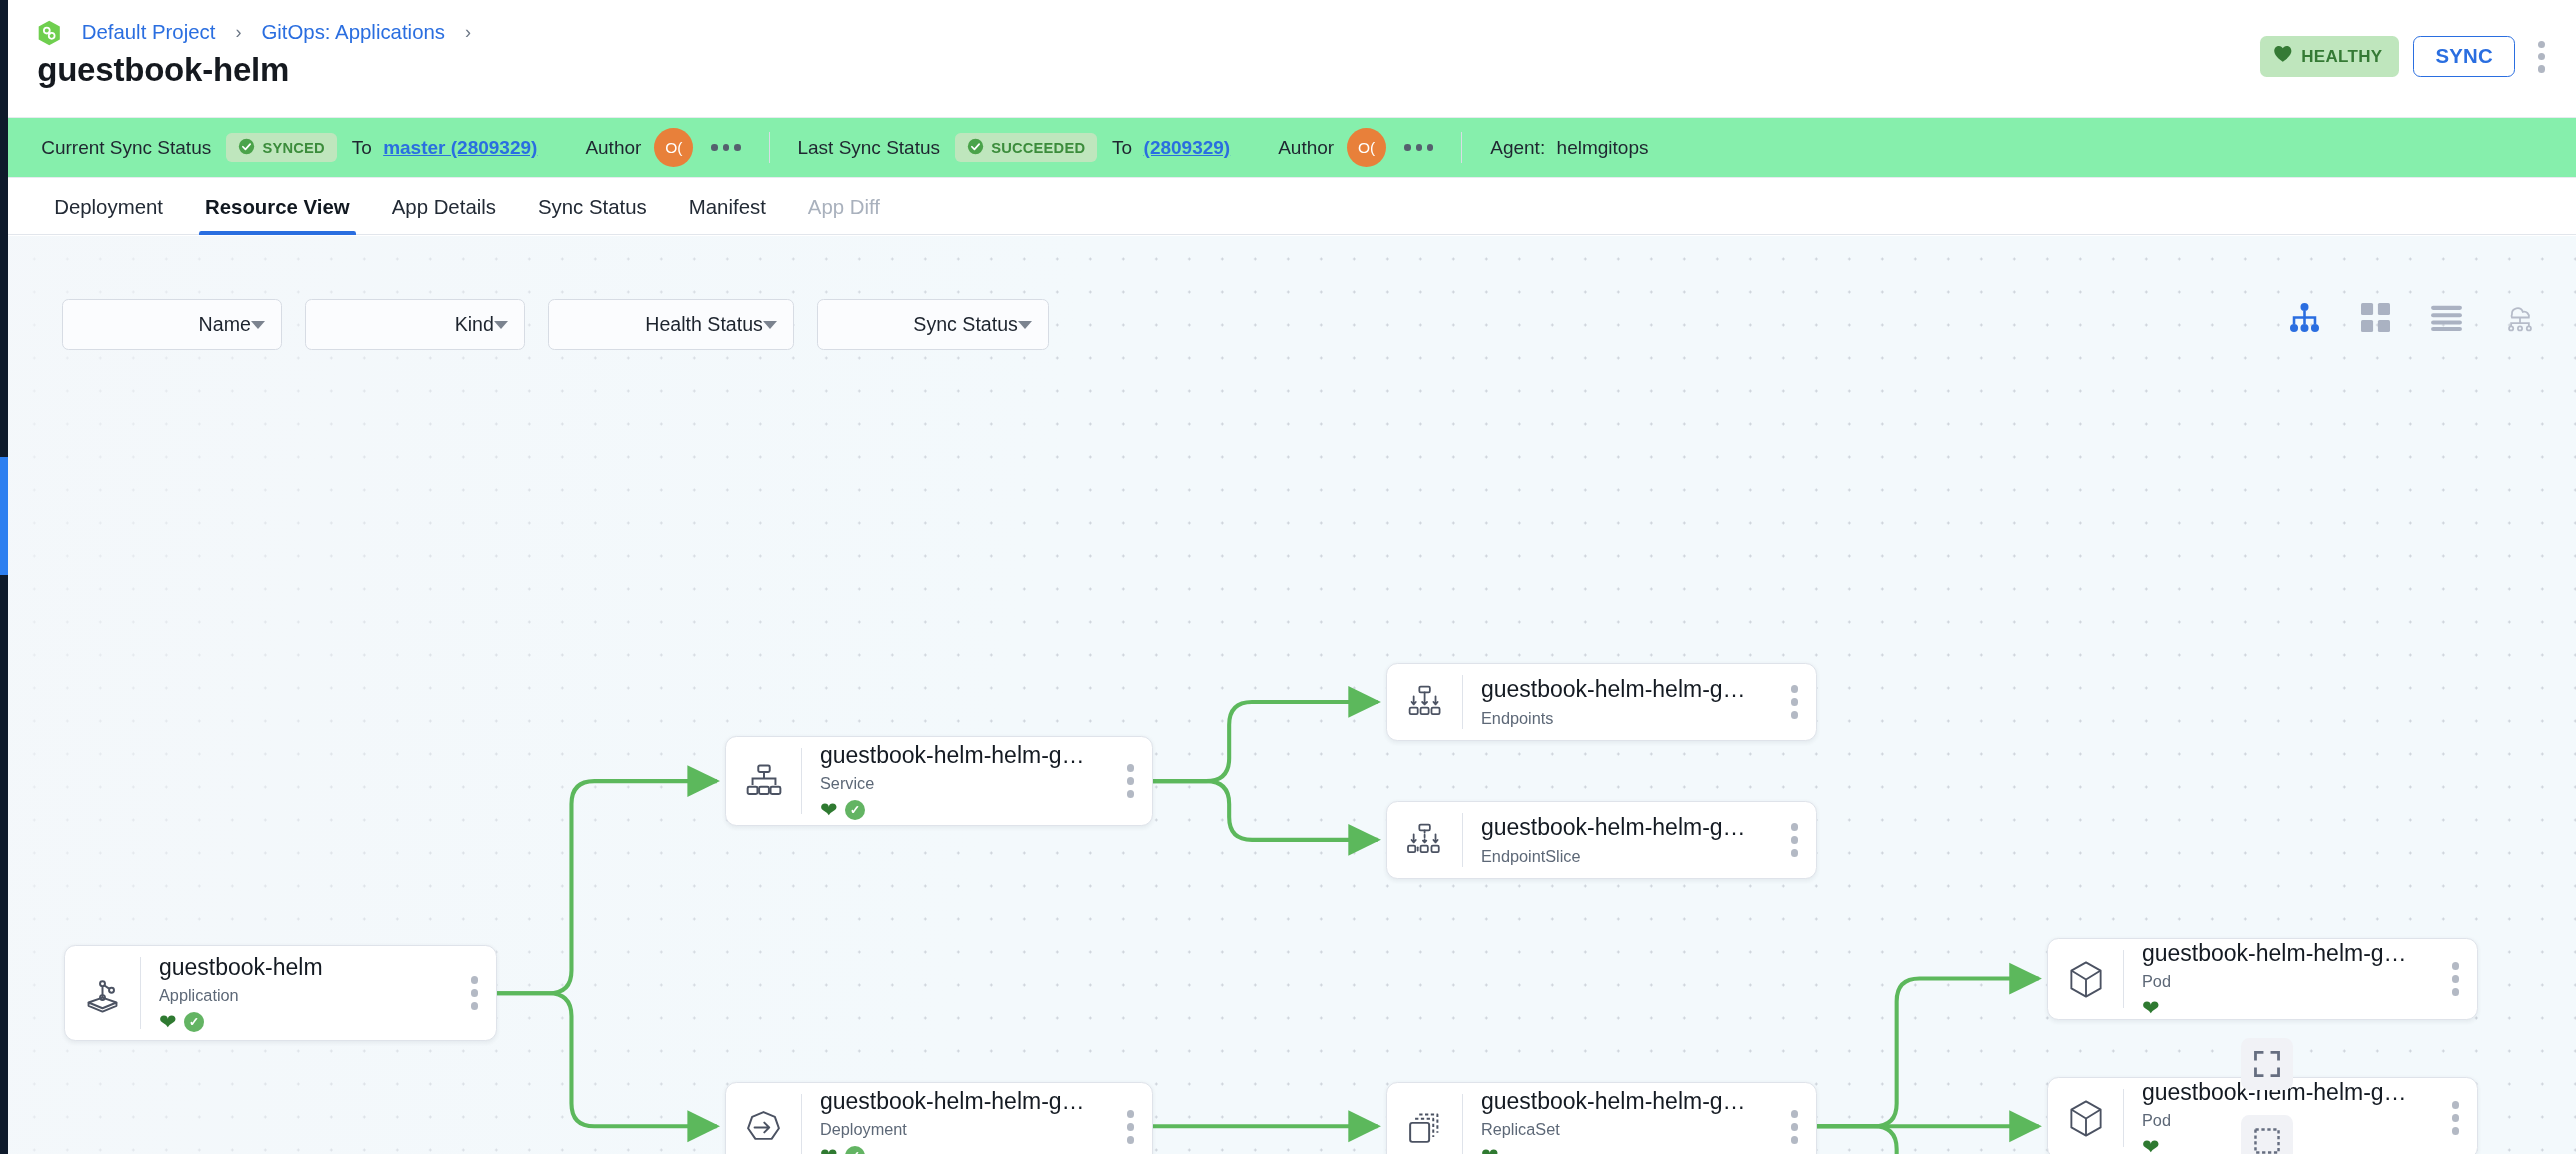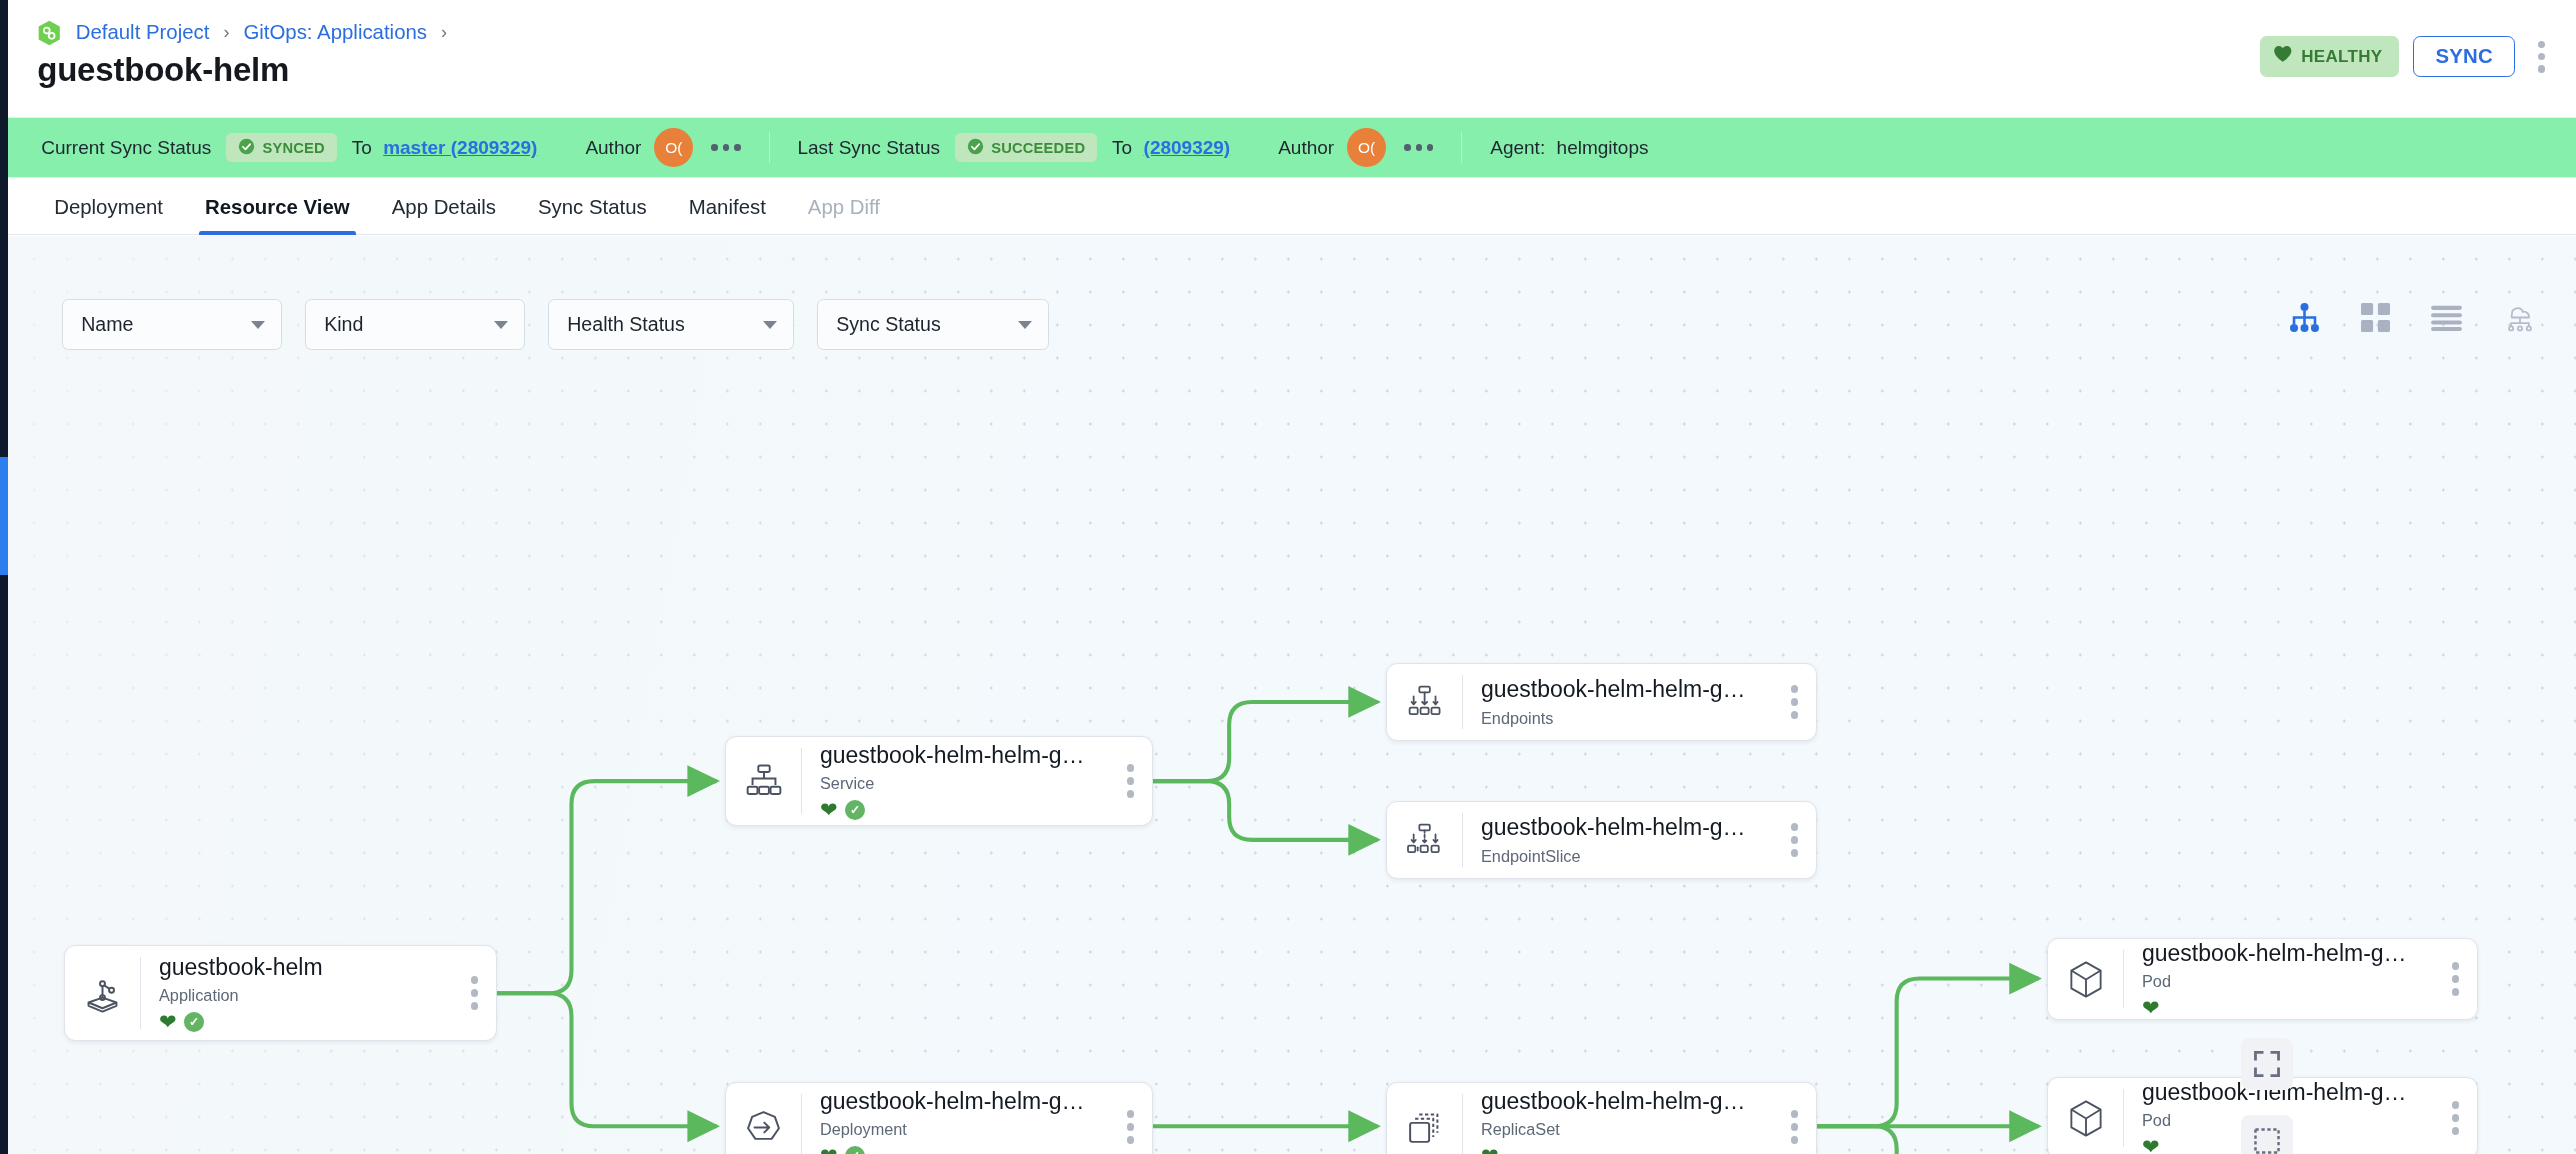--- a/index.html
+++ b/index.html
@@ -10,21 +10,21 @@
     overflow: hidden;
   }
   #app { position: relative; width: 2576px; height: 1154px; }
 
   
   .rail { position: absolute; left: 0; top: 0; width: 8.2px; height: 1154px; background: #0e1a2b; z-index: 40; }
   .rail-active { position: absolute; left: 0; top: 457px; width: 8.2px; height: 118px; background: #2d7ff0; }
 
   
   .header { position: absolute; left: 8.2px; top: 0; width: 2568px; height: 117px; background: #ffffff; }
-  .breadcrumb { position: absolute; left: 29px; top: 19.6px; display: flex; align-items: center; gap: 14px; font-size: 20.4px; }
+  .breadcrumb { position: absolute; left: 29px; top: 19.6px; display: flex; align-items: center; gap: 20px; font-size: 20.4px; }
   .bc-logo { width: 24.5px; height: 26px; display: inline-block; }
   .bc-link { color: #2a6ee0; text-decoration: none; font-size: 20.4px; white-space: nowrap; }
   .bc-sep { color: #6b7685; font-size: 18px; }
   .page-title { position: absolute; left: 29px; top: 51px; font-size: 33px; font-weight: 700; color: #15191f; letter-spacing: -0.2px; }
 
   .header-right { position: absolute; right: 23px; top: 36px; display: flex; gap: 14.7px; }
   .badge-healthy {
     display: flex; align-items: center; gap: 9px;
     background: #bfe6bd; color: #357a35;
     border-radius: 6.5px; padding: 7.3px 16.3px 7.3px 13px;
@@ -90,21 +90,21 @@
     background-size: 33px 33px;
     background-position: 9.8px 6.5px;
     overflow: hidden;
   }
   .canvas-wash { position: absolute; inset: 0; background: linear-gradient(100deg, rgba(244,247,250,.75) 0%, rgba(243,249,252,0) 40%); pointer-events: none; }
 
   
   .filters { position: absolute; left: 54px; top: 63px; display: flex; gap: 23px; z-index: 5; }
   .select {
     width: 220px; height: 51px; background: #fbfcfe; border: 0.8px solid #d7dce4;
-    border-radius: 6.5px; display: flex; align-items: center; justify-content: space-between;
+    border-radius: 6.5px; display: flex; align-items: center; justify-content: flex-end;
     padding: 0 16.3px 0 18px; font-size: 19.6px; color: #1d242e; cursor: pointer;
   }
   .chev { width: 0; height: 0; border-left: 7.3px solid transparent; border-right: 7.3px solid transparent; border-top: 8.2px solid #7b838f; }
 
   .viewtools { position: absolute; right: 39px; top: 67px; display: flex; align-items: center; gap: 41px; z-index: 5; }
   .vt { cursor: pointer; display: block; }
 
   
   .node {
     position: absolute; background: #ffffff; border: 0.8px solid #dfe3ea;

